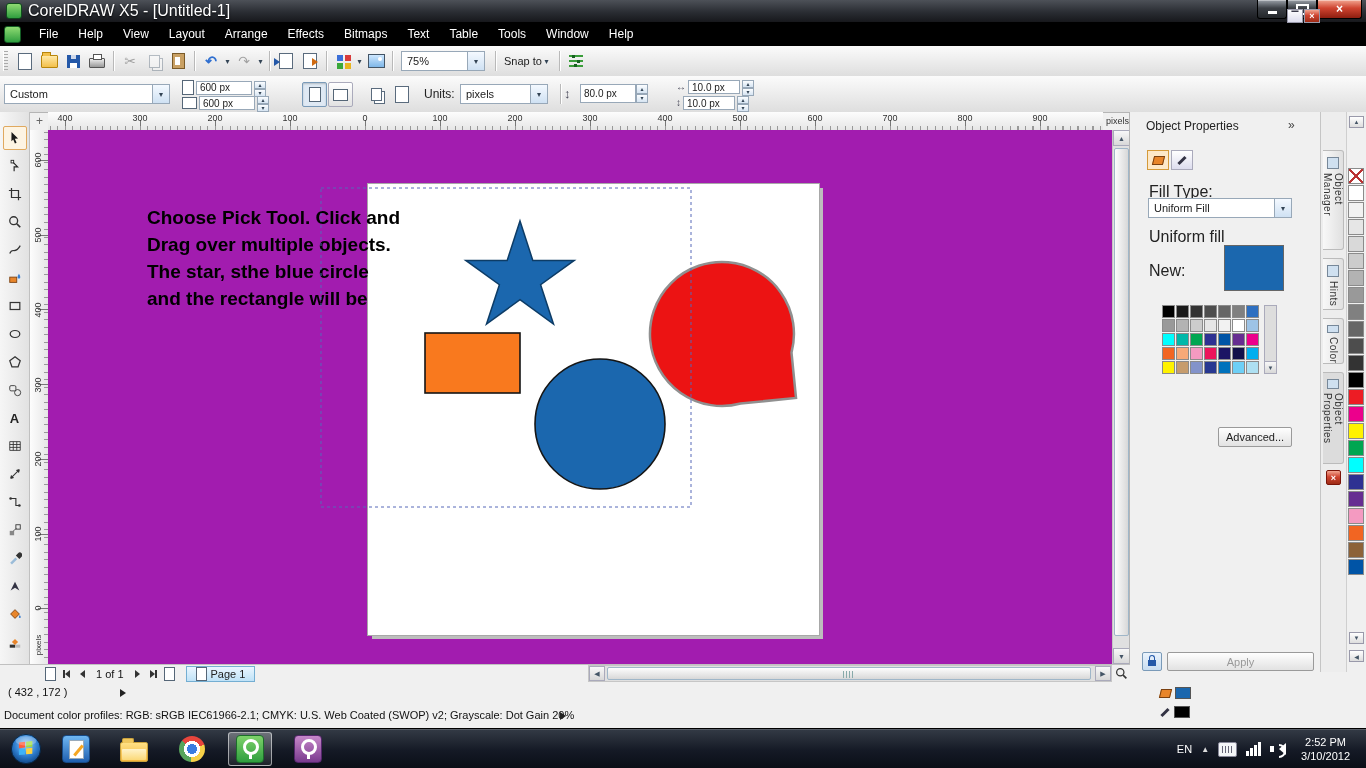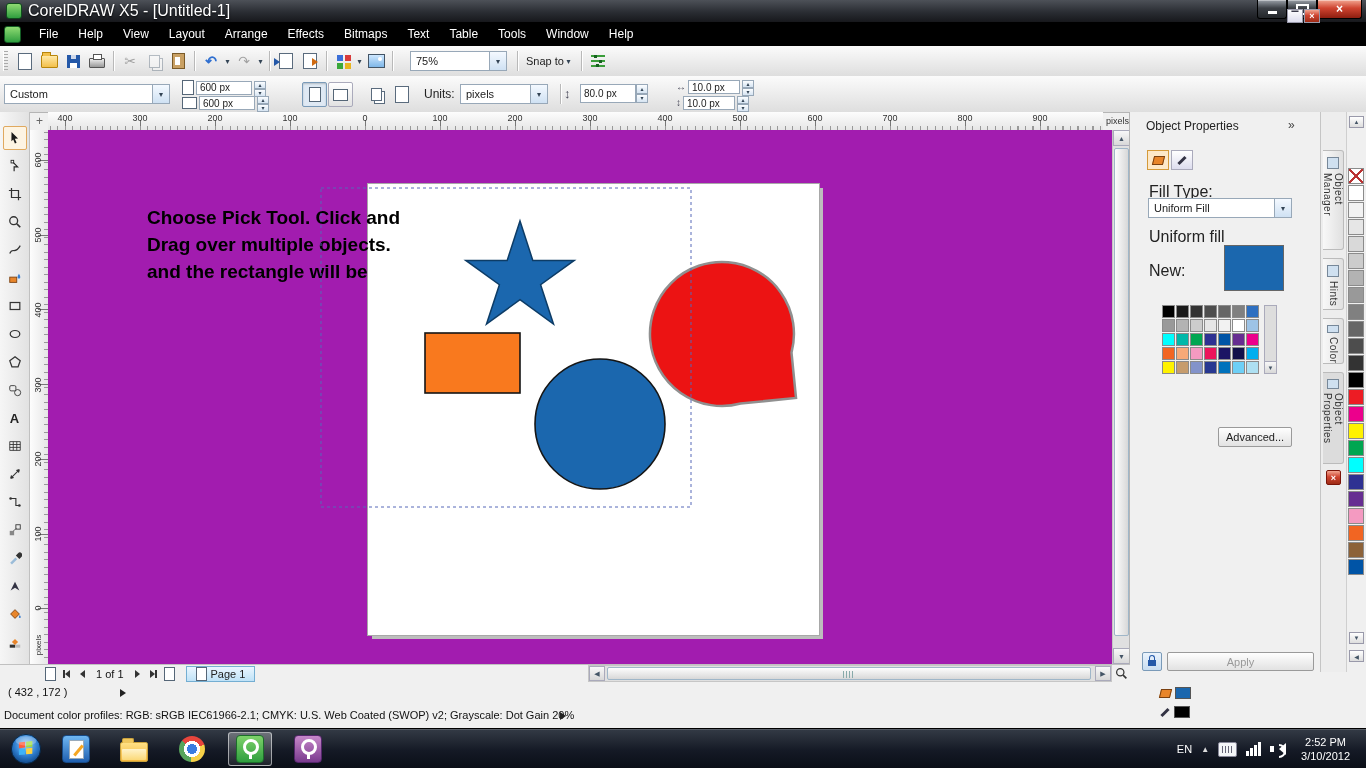--- a/index.html
+++ b/index.html
@@ -307,21 +307,21 @@
       </div>
     <span class="sep"></span>
     <div class="tb">
         <span class="t-launch"></span>
       </div>
     <div class="dd-mini ddarrow"></div>
     <div class="tb">
         <span class="t-welcome"></span>
       </div>
     <span class="sep"></span>
-    <div class="combo" style="width:97px;margin-left:13px">
+    <div class="combo" style="width:84px;margin-left:4px">
       <span>75%</span>
       <span class="dd ddarrow"></span>
     </div>
     <span class="sep" style="margin-left:10px"></span>
     <div class="flatdd">
       <span>Snap to</span>
       <span class="dd-mini ddarrow"></span>
     </div>
     <span class="sep"></span>
     <div class="tb">
@@ -530,20 +530,21 @@
           <path d="M4.5 8 L8 4.5 L11.5 8 L8 11.5 Z" fill="#e8852a"></path>
         </svg>
       </div>
   </div>
 
   <div class="workspace">
     <div class="page"></div>
     <div class="note">
       <div>Choose Pick Tool. Click and</div>
       <div>Drag over multiple objects.</div>
+      <div>The star, sthe blue circle</div>
       <div>and the rectangle will be</div>
     </div>
     <svg class="shapes-svg" width="1064" height="534" viewBox="0 0 1064 534">
       <path d="M743.5 222.6 A72 72 0 1 0 692.6 273.5 L748 268 Z" stroke="#909090" stroke-width="2.5" fill="#EC1313"></path>
       <rect x="377" y="203" width="95" height="60" stroke="#151515" stroke-width="1.6" fill="#F9791E"></rect>
       <polygon points="472,91 484.8,130.4 526.2,130.4 492.6,154.7 505.5,194.1 472,169.7 438.5,194.1 451.4,154.7 417.8,130.4 459.2,130.4" stroke="#0d3c66" stroke-width="1.5" fill="#1B67AE"></polygon>
       <circle cx="552" cy="294" r="65" stroke="#151515" stroke-width="1.6" fill="#1B67AE"></circle>
       <rect x="273" y="58" width="370" height="319" fill="none" stroke="#5668B8" stroke-width="1" stroke-dasharray="3 3"></rect>
     </svg>
   </div>

